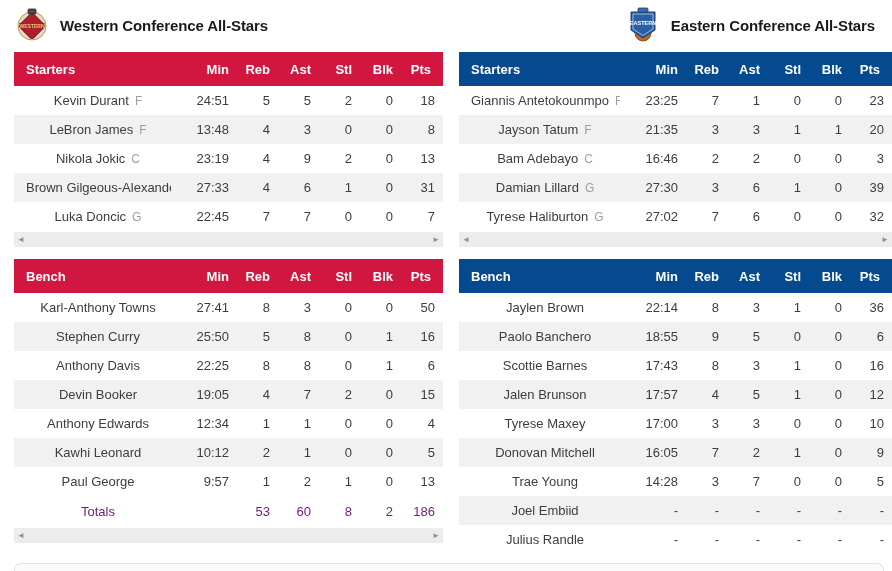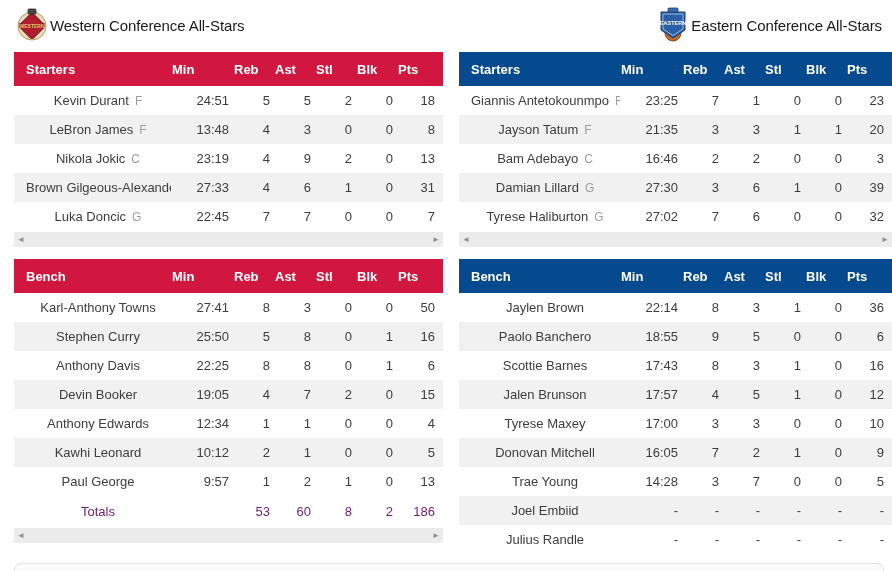--- a/index.html
+++ b/index.html
@@ -2,37 +2,37 @@
 <html><head>
 <meta charset="utf-8">
 <style>
   html,body{margin:0;padding:0;background:#fff;}
   body{width:892px;height:571px;overflow:hidden;position:relative;
        font-family:"Liberation Sans","DejaVu Sans",sans-serif;}
   .page{display:grid;grid-template-columns:429px 433px;column-gap:16px;padding:6px 0 0 14px;}
 
   
   .team-header{display:flex;align-items:center;height:38px;margin-bottom:8px;}
-  .team-header.east{justify-content:flex-end;padding-right:10px;}
+  .team-header.east{justify-content:flex-end;padding-right:17px;}
   .team-logo{width:36px;height:36px;flex:0 0 36px;display:flex;align-items:center;justify-content:center;}
-  .team-title{font-size:15px;font-weight:400;color:#1a1a1a;margin-left:0;letter-spacing:-0.1px;}
+  .team-title{font-size:15px;font-weight:700;color:#1a1a1a;margin-left:10px;letter-spacing:-0.1px;}
 
   
   .table-card{margin-bottom:12px;}
   table{width:100%;border-collapse:collapse;table-layout:fixed;}
   col.c-name{width:auto;}
   col.c-min{width:62px;}
   col.c-stat{width:41px;}
   col.c-last{width:46px;}
   thead th{height:32px;font-size:13px;font-weight:700;color:#fff;vertical-align:middle;}
   .west thead th{background:#d1173f;}
   .east thead th{background:#05498f;}
   th.section-head{text-align:left;padding-left:12px;}
-  th.stat-head{text-align:left;padding-right:4px;}
-  thead th:last-child{padding-right:1px;}
+  th.stat-head{text-align:right;padding-right:4px;}
+  thead th:last-child{padding-right:12px;}
 
   tbody td{height:27px;font-size:13px;color:#3d3d3d;vertical-align:middle;}
   tbody tr:nth-child(even) td{background:#f1f1f2;}
   td.name-cell{text-align:center;padding-left:12px;white-space:nowrap;overflow:hidden;}
   td.stat-cell{text-align:right;padding-right:4px;white-space:nowrap;}
   tbody td:last-child{padding-right:8px;}
   .pos{color:#9e9e9e;margin-left:6px;font-size:12px;}
   tr.totals-row td{font-weight:400;color:#701a75;background:#fff !important;height:29px;}
 
   

